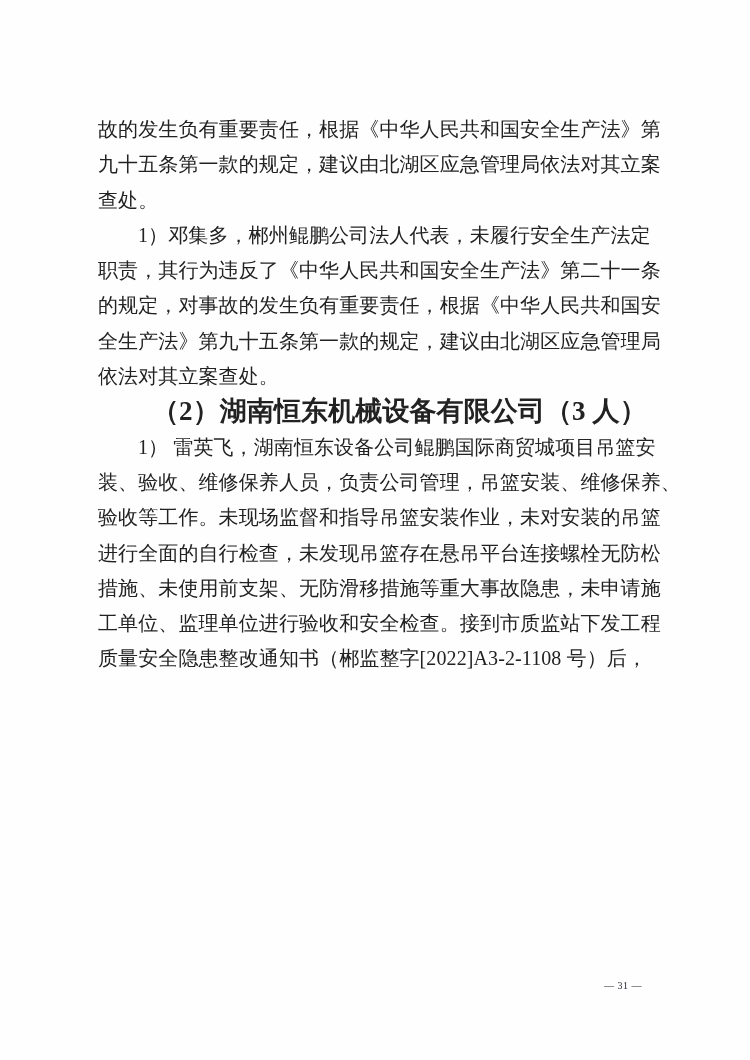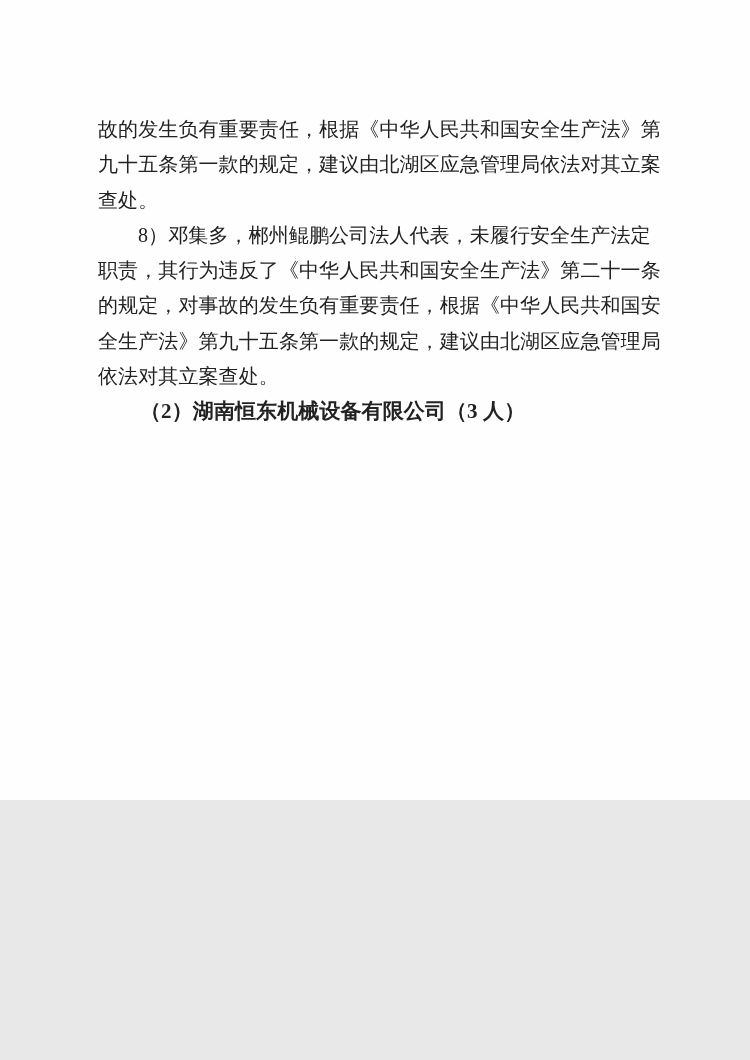--- a/index.html
+++ b/index.html
@@ -3,21 +3,21 @@
 <meta charset="utf-8">
 <style>
   html, body {
     margin: 0;
     padding: 0;
     background: #e8e8e8;
   }
   .page {
     position: relative;
     width: 750px;
-    height: 800px;
+    height: 1060px;
     margin: 0 auto;
     background: #fefefe;
     overflow: hidden;
     font-family: "Liberation Serif", "DejaVu Serif", serif;
   }
   .content {
     position: absolute;
     left: 98px;
     top: 112px;
     width: 600px;
@@ -33,42 +33,49 @@
     white-space: pre-wrap;
     text-indent: 2em;
     font-weight: normal;
     letter-spacing: 0.1px;
   }
   .content p.no-indent {
     text-indent: 0;
   }
   .content h3.section-heading {
     font-weight: bold;
-    font-size: 21px;
+    font-size: 27px;
     line-height: 35.3px;
   }
   .page-number {
     position: absolute;
     left: 604px;
     top: 980px;
     font-size: 10px;
     color: #2a2a33;
     letter-spacing: 0.5px;
     white-space: nowrap;
   }
 </style>
 </head>
 <body>
 
 <div class="page">
   <div class="content">
     <p class="no-indent">故的发生负有重要责任，根据《中华人民共和国安全生产法》第
 九十五条第一款的规定，建议由北湖区应急管理局依法对其立案
 查处。</p>
-    <p>8）邓集多，郴州鲲鹏公司法人代表，未履行安全生产法定
+    <p>1）邓集多，郴州鲲鹏公司法人代表，未履行安全生产法定
 职责，其行为违反了《中华人民共和国安全生产法》第二十一条
 的规定，对事故的发生负有重要责任，根据《中华人民共和国安
 全生产法》第九十五条第一款的规定，建议由北湖区应急管理局
 依法对其立案查处。</p>
     <h3 class="section-heading">（2）湖南恒东机械设备有限公司（3 人）</h3>
+    <p>1） 雷英飞，湖南恒东设备公司鲲鹏国际商贸城项目吊篮安
+装、验收、维修保养人员，负责公司管理，吊篮安装、维修保养、
+验收等工作。未现场监督和指导吊篮安装作业，未对安装的吊篮
+进行全面的自行检查，未发现吊篮存在悬吊平台连接螺栓无防松
+措施、未使用前支架、无防滑移措施等重大事故隐患，未申请施
+工单位、监理单位进行验收和安全检查。接到市质监站下发工程
+质量安全隐患整改通知书（郴监整字[2022]A3-2-1108 号）后，</p>
   </div>
   <div class="page-number">— 31 —</div>
 </div>
 
 </body></html>

